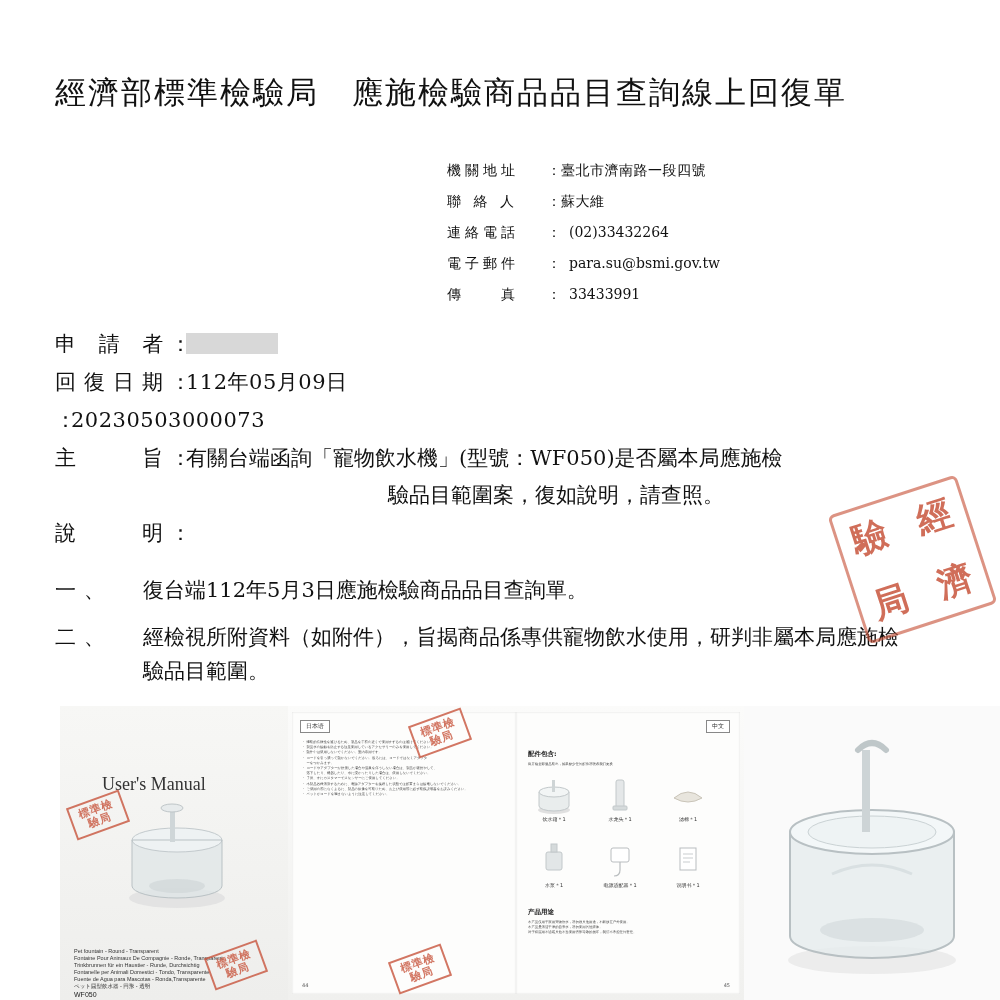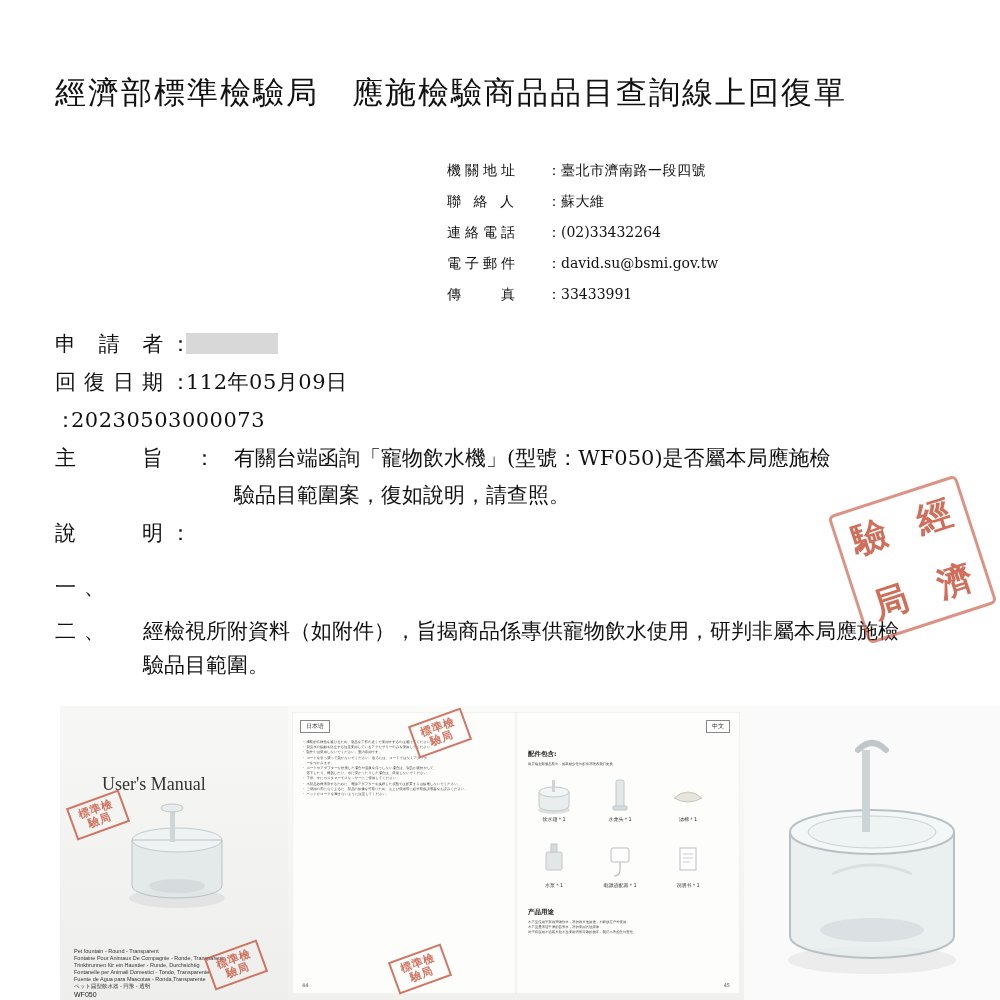--- a/index.html
+++ b/index.html
@@ -55,20 +55,21 @@
   .agency-colon {
     display: inline-block;
     width: 14px;
   }
   .agency-value {
     letter-spacing: 0.5px;
   }
   .agency-value.latin {
     font-family: "DejaVu Serif", "Liberation Serif", serif;
     letter-spacing: 0px;
+    margin-left: 8px;
   }
 
   
   .fields {
     position: absolute;
     top: 325px;
     left: 55px;
     font-size: 21px;
     line-height: 38px;
     width: 900px;
@@ -98,32 +99,32 @@
     position: relative;
     top: 3px;
     filter: blur(0.6px);
   }
 
   
   .subject-row {
     display: flex;
     align-items: baseline;
     white-space: pre;
-    gap: 24px;
   }
   .subject-body {
     display: inline-block;
     width: 740px;
     white-space: normal;
     line-height: 37px;
     text-indent: 0;
   }
   .subject-body .l2 {
     display: block;
     margin-left: 0;
+    text-align: center;
   }
 
   
   .items {
     position: absolute;
     top: 573px;
     left: 55px;
     width: 900px;
     font-size: 21px;
   }
@@ -340,21 +341,21 @@
       <span class="agency-value">蘇大維</span>
     </div>
     <div class="agency-row">
       <span class="agency-label">連絡電話</span>
       <span class="agency-colon">：</span>
       <span class="agency-value latin">(02)33432264</span>
     </div>
     <div class="agency-row">
       <span class="agency-label">電子郵件</span>
       <span class="agency-colon">：</span>
-      <span class="agency-value latin">david.su@bsmi.gov.tw</span>
+      <span class="agency-value latin">para.su@bsmi.gov.tw</span>
     </div>
     <div class="agency-row">
       <span class="agency-label">傳　　真</span>
       <span class="agency-colon">：</span>
       <span class="agency-value latin">33433991</span>
     </div>
   </div>
 
   <div class="fields">
 
@@ -387,20 +388,21 @@
     <div class="field-row">
       <span class="field-label">說　　明</span>
       <span class="field-colon">：</span>
     </div>
 
   </div>
 
   <div class="items">
     <div class="item">
       <span class="item-num">一、</span>
+      <span class="item-text">復台端112年5月3日應施檢驗商品品目查詢單。</span>
     </div>
     <div class="item">
       <span class="item-num">二、</span>
       <span class="item-text">經檢視所附資料（如附件），旨揭商品係專供寵物飲水使用，研判非屬本局應施檢驗品目範圍。</span>
     </div>
   </div>
 
   <div class="stamp stamp-main">
     <div class="ring"></div>
     <div class="stamp-grid">

